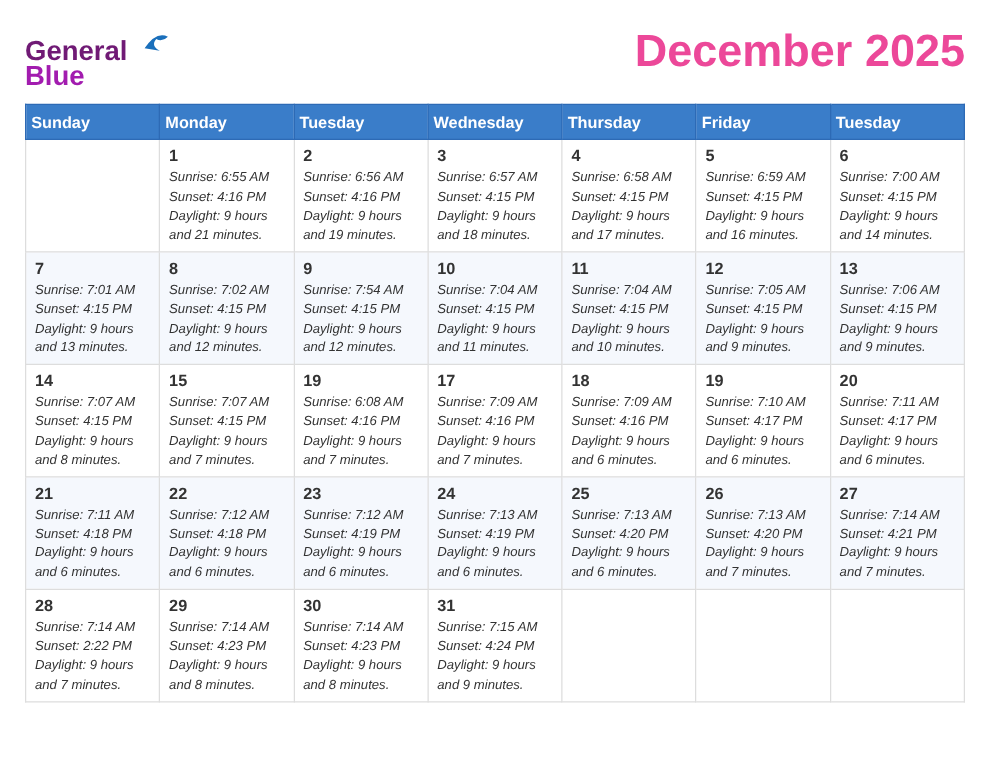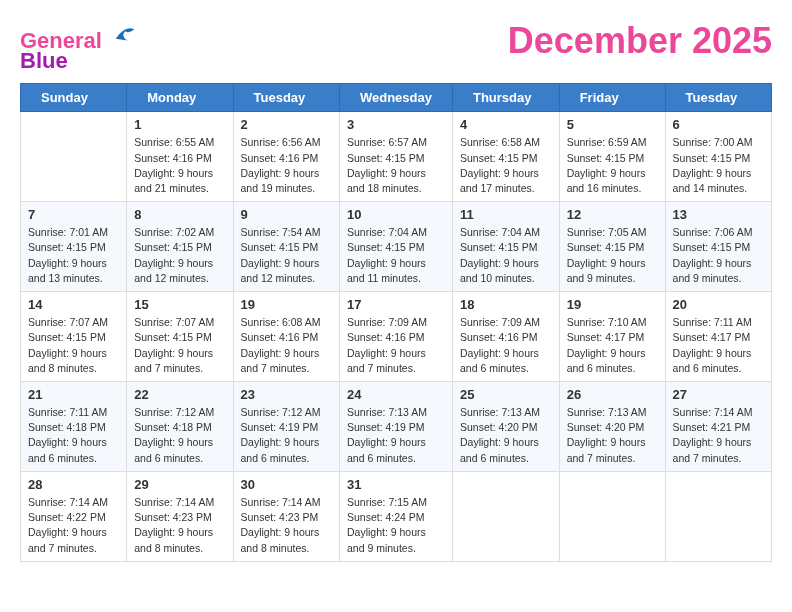--- a/index.html
+++ b/index.html
@@ -20,21 +20,21 @@
       display: flex;
       align-items: center;
     }
     .logo-text {
       font-size: 22px;
       font-weight: bold;
       color: #333;
       line-height: 1.1;
     }
     .logo-text span {
-      color: #ec4899;
+      color: #701a75;
       text-align: right;
     }
     .logo-icon {
       width: 28px;
       height: 28px;
       margin-left: 3px;
     }
     .title-block {
       text-align: right;
     }
@@ -50,21 +50,21 @@
     }
     .calendar {
       width: 100%;
       border-collapse: collapse;
       border: 1px solid #ccc;
     }
     .calendar th {
       background-color: #3a7dc9;
       color: #fff;
       text-align: left;
-      padding: 6px 20px;
+      padding: 6px 4px;
       font-size: 13px;
       border: 1px solid #2d6ab5;
     }
     .calendar td {
       vertical-align: top;
       padding: 5px 7px;
       border: 1px solid #ddd;
       width: 107px;
       min-height: 80px;
       font-size: 11px;
@@ -78,20 +78,21 @@
       font-size: 13px;
       font-weight: bold;
       color: #333;
       display: block;
       margin-bottom: 3px;
     }
     .day-info {
       font-size: 10.5px;
       color: #333;
       line-height: 1.45;
+      font-style: italic;
     }
     .empty-cell {
       background: #fff !important;
     }
   </style>
 </head>
 <body>
 
 <div class="header">
   <div class="logo">
@@ -348,21 +349,21 @@
           <span>Sunset: 4:21 PM</span><br>
           <span>Daylight: 9 hours and 7 minutes.</span>
         </div>
       </td>
       </tr>
       <tr>
         <td>
         <span class="day-number">28</span>
         <div class="day-info">
           <span>Sunrise: 7:14 AM</span><br>
-          <span>Sunset: 4:22 PM</span><br>
+          <span>Sunset: 2:22 PM</span><br>
           <span>Daylight: 9 hours and 7 minutes.</span>
         </div>
       </td>
         <td>
         <span class="day-number">29</span>
         <div class="day-info">
           <span>Sunrise: 7:14 AM</span><br>
           <span>Sunset: 4:23 PM</span><br>
           <span>Daylight: 9 hours and 8 minutes.</span>
         </div>

